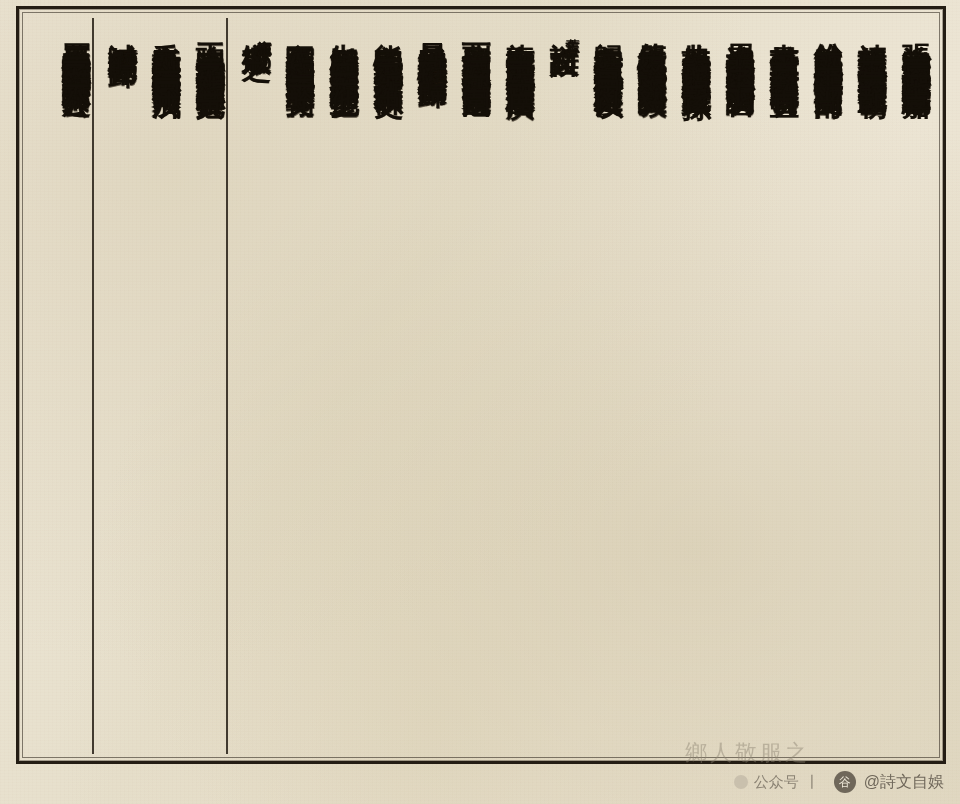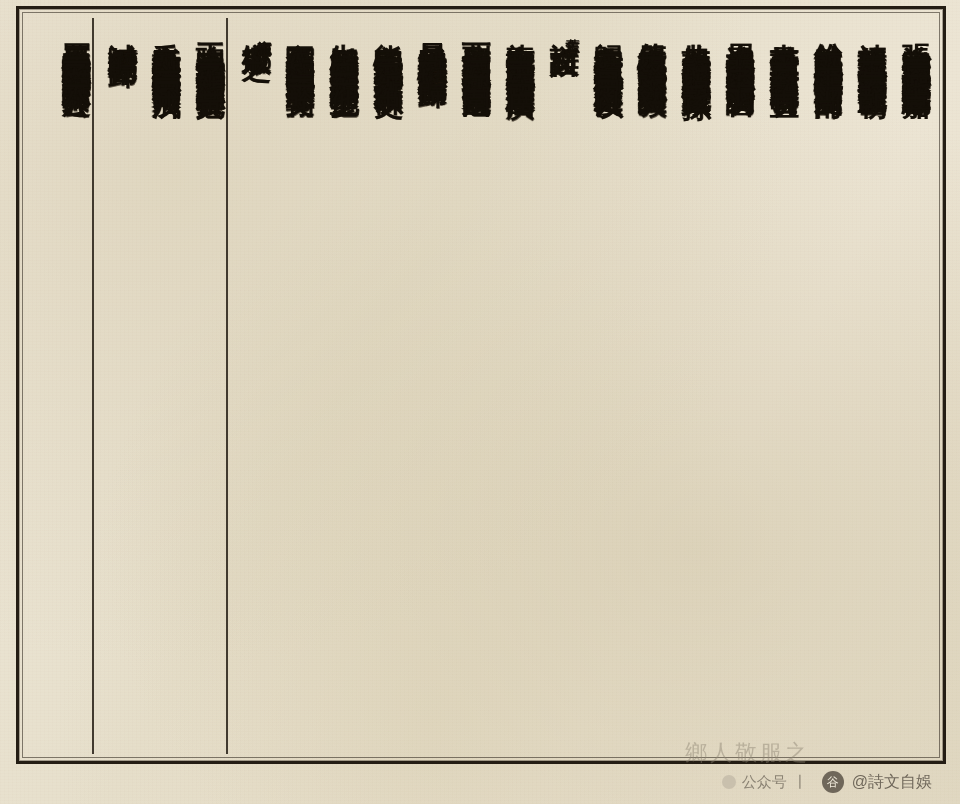--- a/index.html
+++ b/index.html
@@ -120,21 +120,21 @@
   #watermark {
     position: absolute;
     left: 0;
     right: 0;
     bottom: 0;
     height: 44px;
     display: flex;
     align-items: center;
     justify-content: flex-end;
     gap: 8px;
-    padding-right: 28px;
+    padding-right: 16px;
     background: transparent;
     color: #7d7464;
     font-family: "Liberation Sans", sans-serif;
     font-size: 15px;
   }
   #wm-left {
     display: flex;
     align-items: center;
     gap: 6px;
     color: #8b8374;

